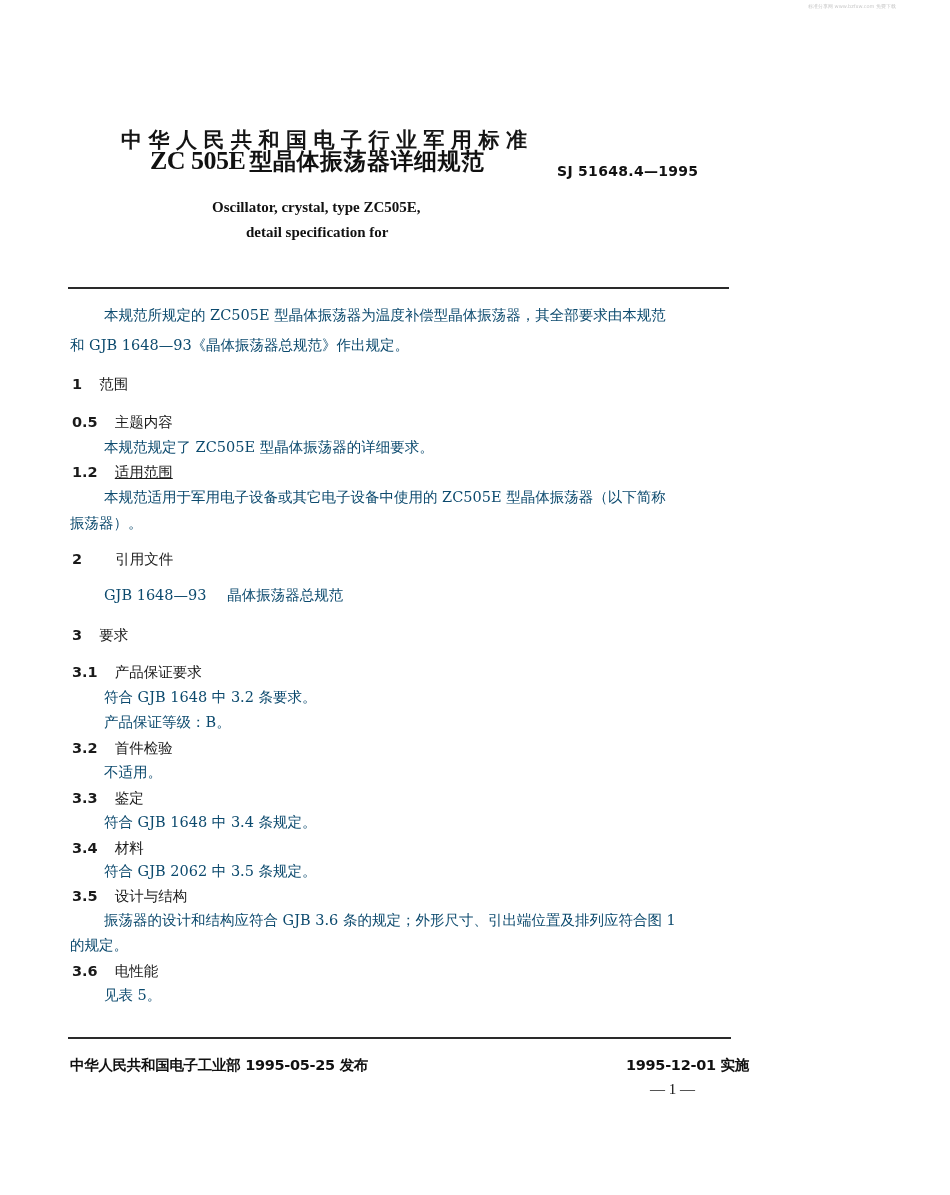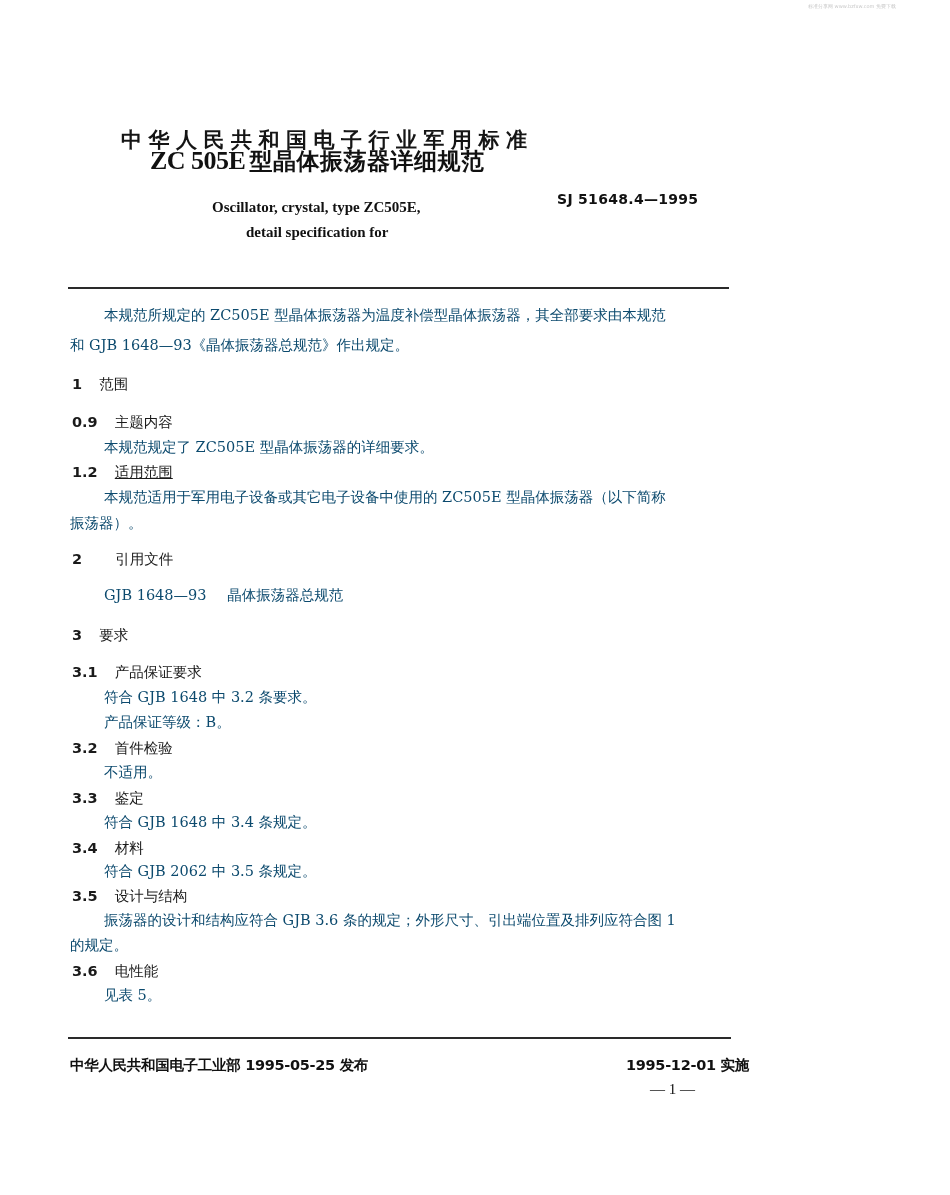--- a/index.html
+++ b/index.html
@@ -51,21 +51,20 @@
       font-size: 23px;
       letter-spacing: 0.5px;
     }
 
     .std-code {
       left: 557px; top: 163px;
       font-family: "DejaVu Sans", sans-serif;
       font-size: 14px;
       font-weight: bold;
       letter-spacing: 0.3px;
-      margin-top: 28px;
     }
 
     .en-title {
       font-family: "Liberation Serif", serif;
       font-weight: bold;
       font-size: 15px;
     }
     .en-title-1 { left: 212px; top: 199px; }
     .en-title-2 { left: 246px; top: 224px; }
 
@@ -139,21 +138,21 @@
 
 <div class="abs body-text" style="left:104px; top:306px;">本规范所规定的 ZC505E 型晶体振荡器为温度补偿型晶体振荡器，其全部要求由本规范</div>
 <div class="abs body-text" style="left:70px; top:336px;">和 GJB 1648—93《晶体振荡器总规范》作出规定。</div>
 
 <div class="abs" style="left:72px; top:374px;">
   <span class="sec-num">1</span>
   <span class="h1-label" style="margin-left:12px;">范围</span>
 </div>
 
 <div class="abs" style="left:72px; top:412px;">
-  <span class="sec-num">0.9</span>
+  <span class="sec-num">0.5</span>
   <span class="sec-label" style="margin-left:12px;">主题内容</span>
 </div>
 <div class="abs body-text" style="left:104px; top:438px;">本规范规定了 ZC505E 型晶体振荡器的详细要求。</div>
 
 <div class="abs" style="left:72px; top:462px;">
   <span class="sec-num">1.2</span>
   <span class="sec-label" style="margin-left:12px;text-decoration:underline;">适用范围</span>
 </div>
 <div class="abs body-text" style="left:104px; top:488px;">本规范适用于军用电子设备或其它电子设备中使用的 ZC505E 型晶体振荡器（以下简称</div>
 <div class="abs body-text" style="left:70px; top:514px;">振荡器）。</div>

